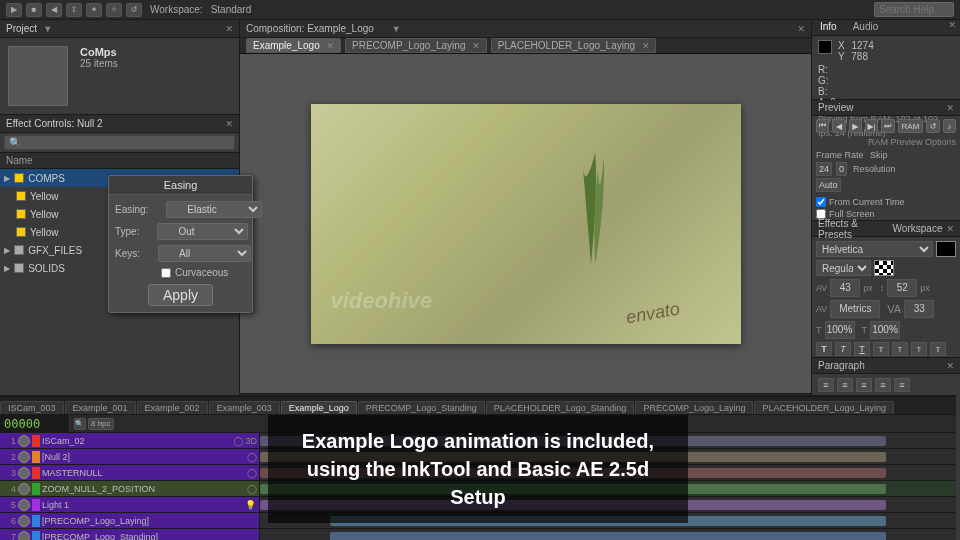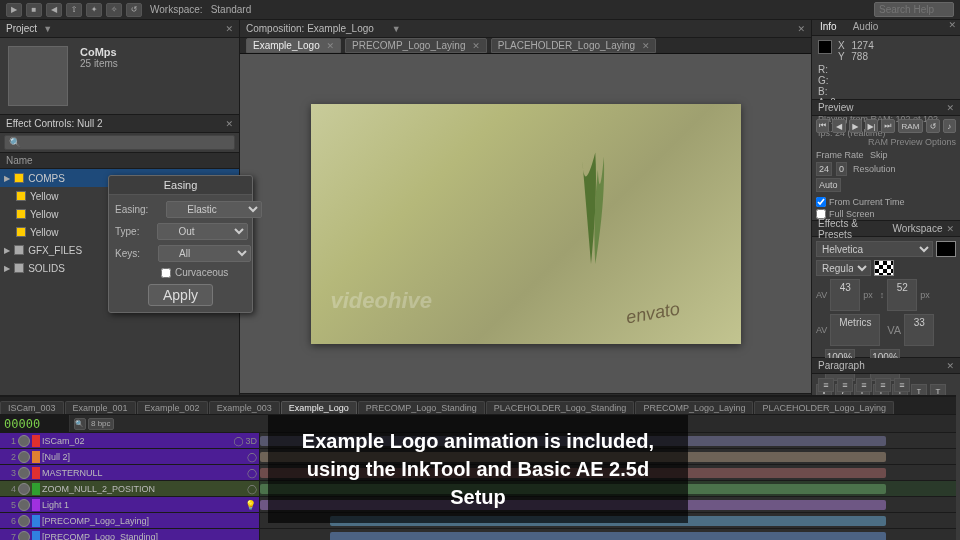--- a/index.html
+++ b/index.html
@@ -561,21 +561,21 @@
       height: 16px;
       background: repeating-conic-gradient(#fff 0% 25%, #000 0% 50%) 0 0 / 8px 8px;
       border: 1px solid #888;
     }
     .char-num {
       background: #4a4a4a;
       border: 1px solid #555;
       color: #ccc;
       font-size: 10px;
       width: 30px;
-      height: 32px;
+      height: 18px;
       text-align: center;
       line-height: 16px;
     }
     .char-unit {
       font-size: 9px;
       color: #888;
     }
 
     
     .paragraph-panel {

